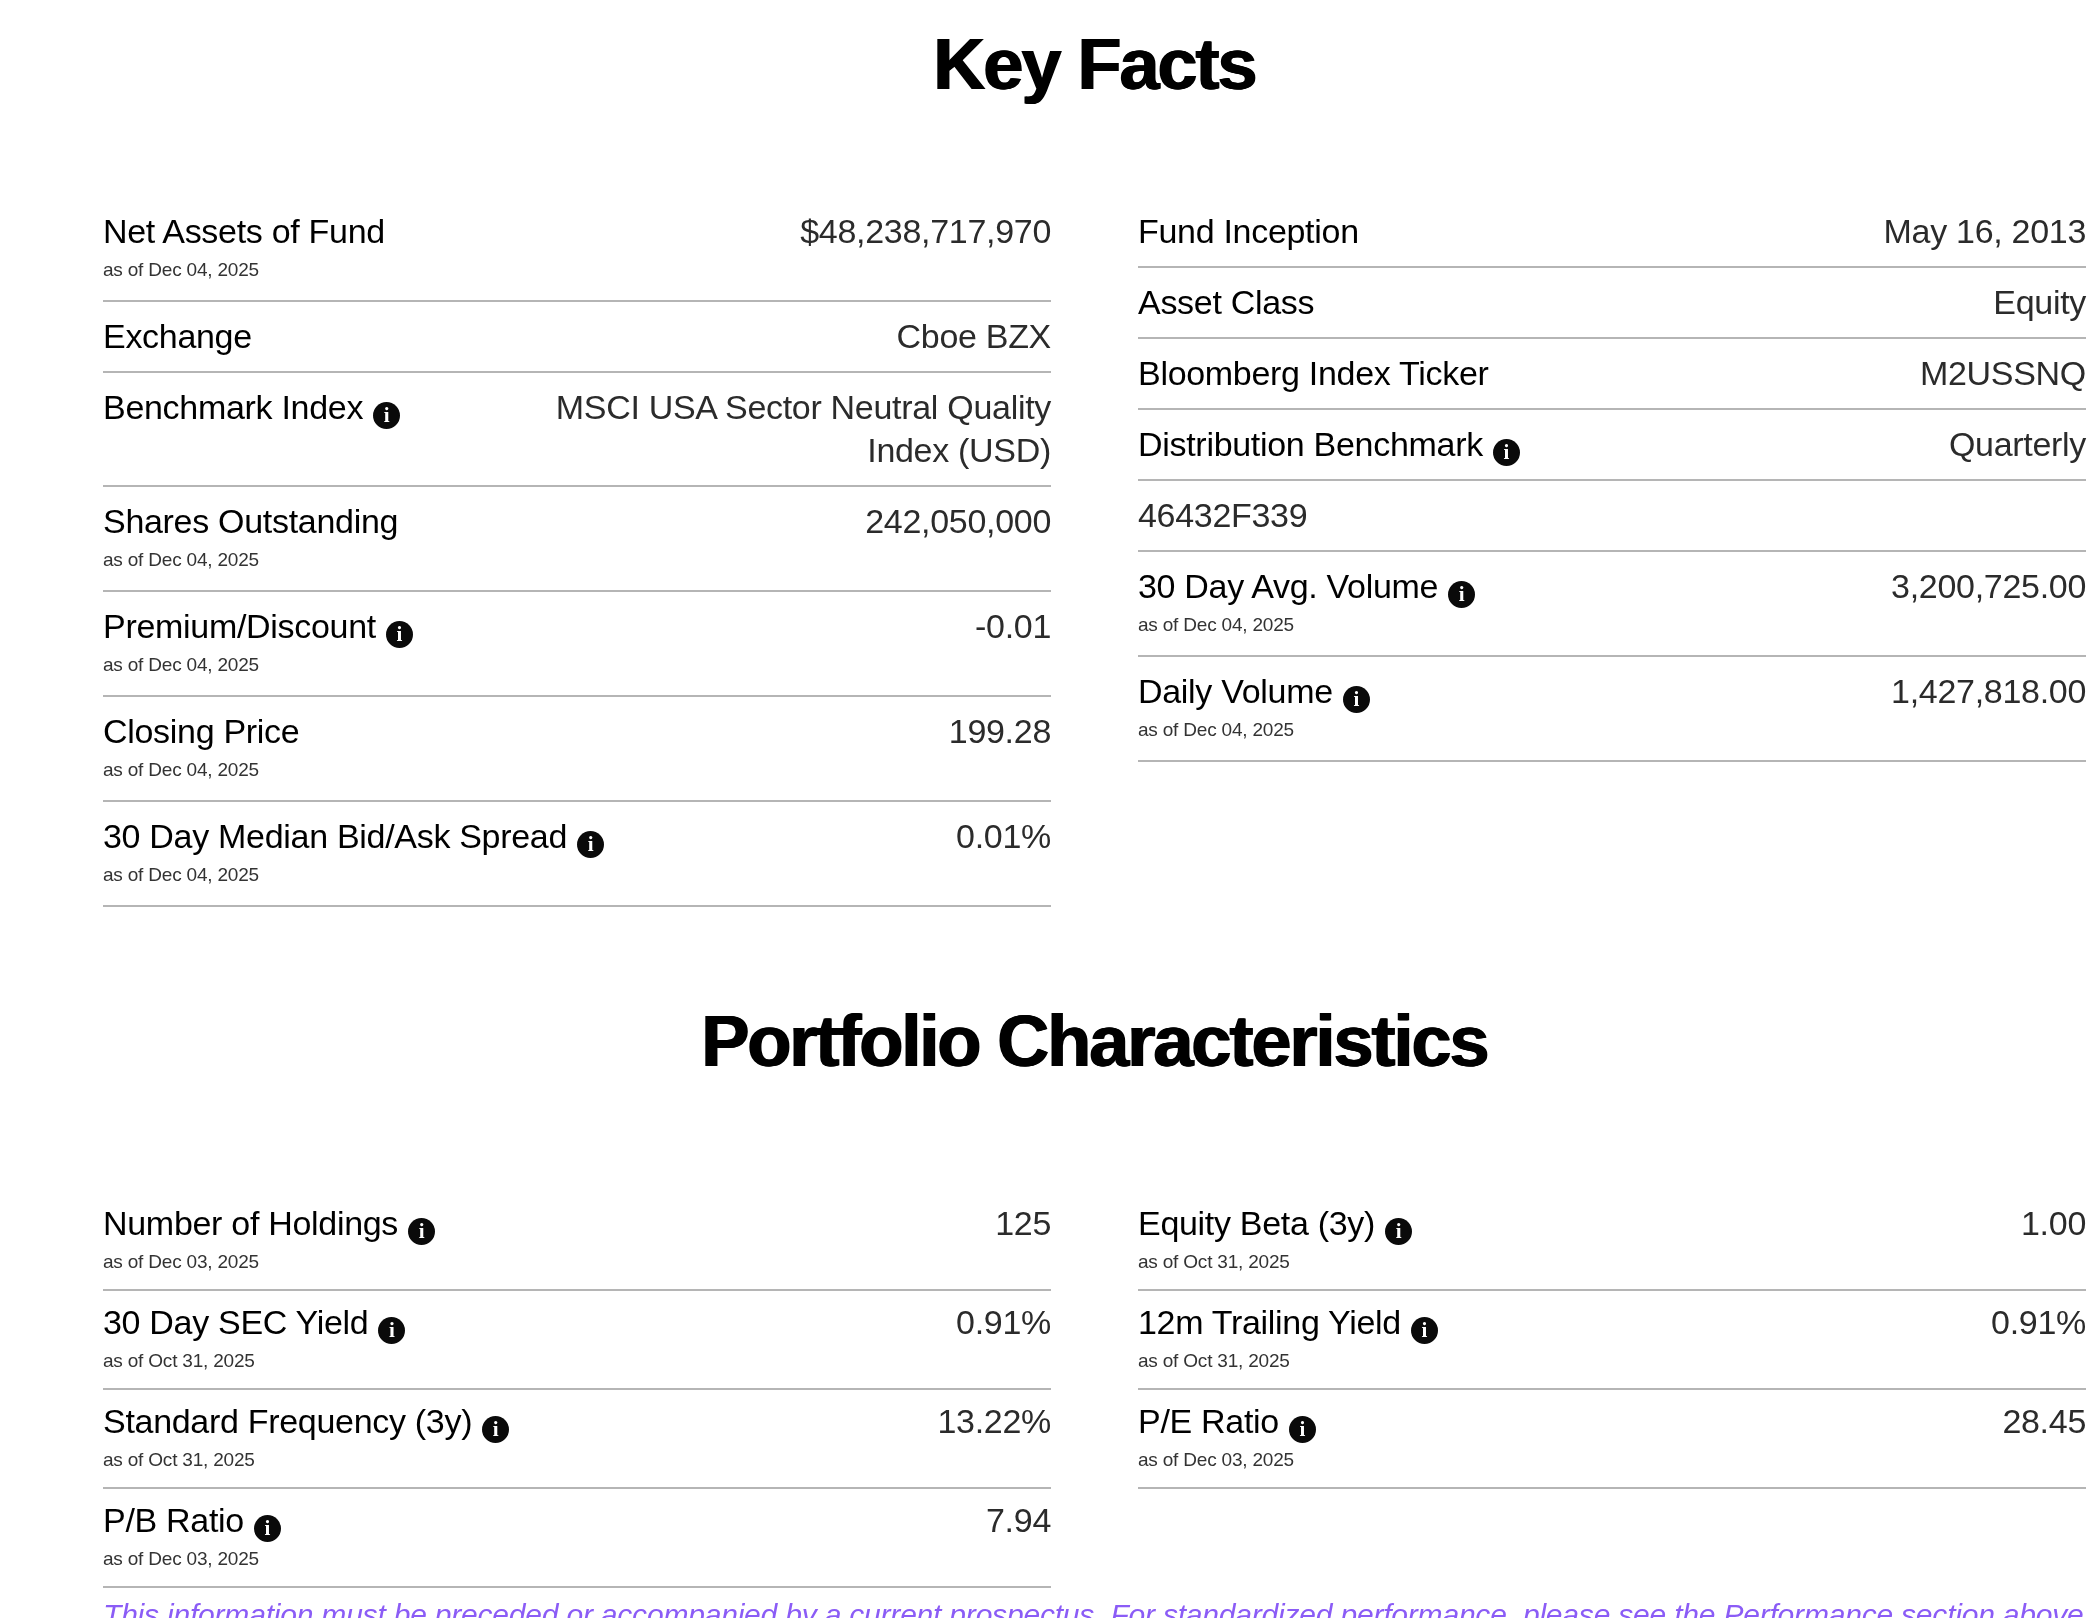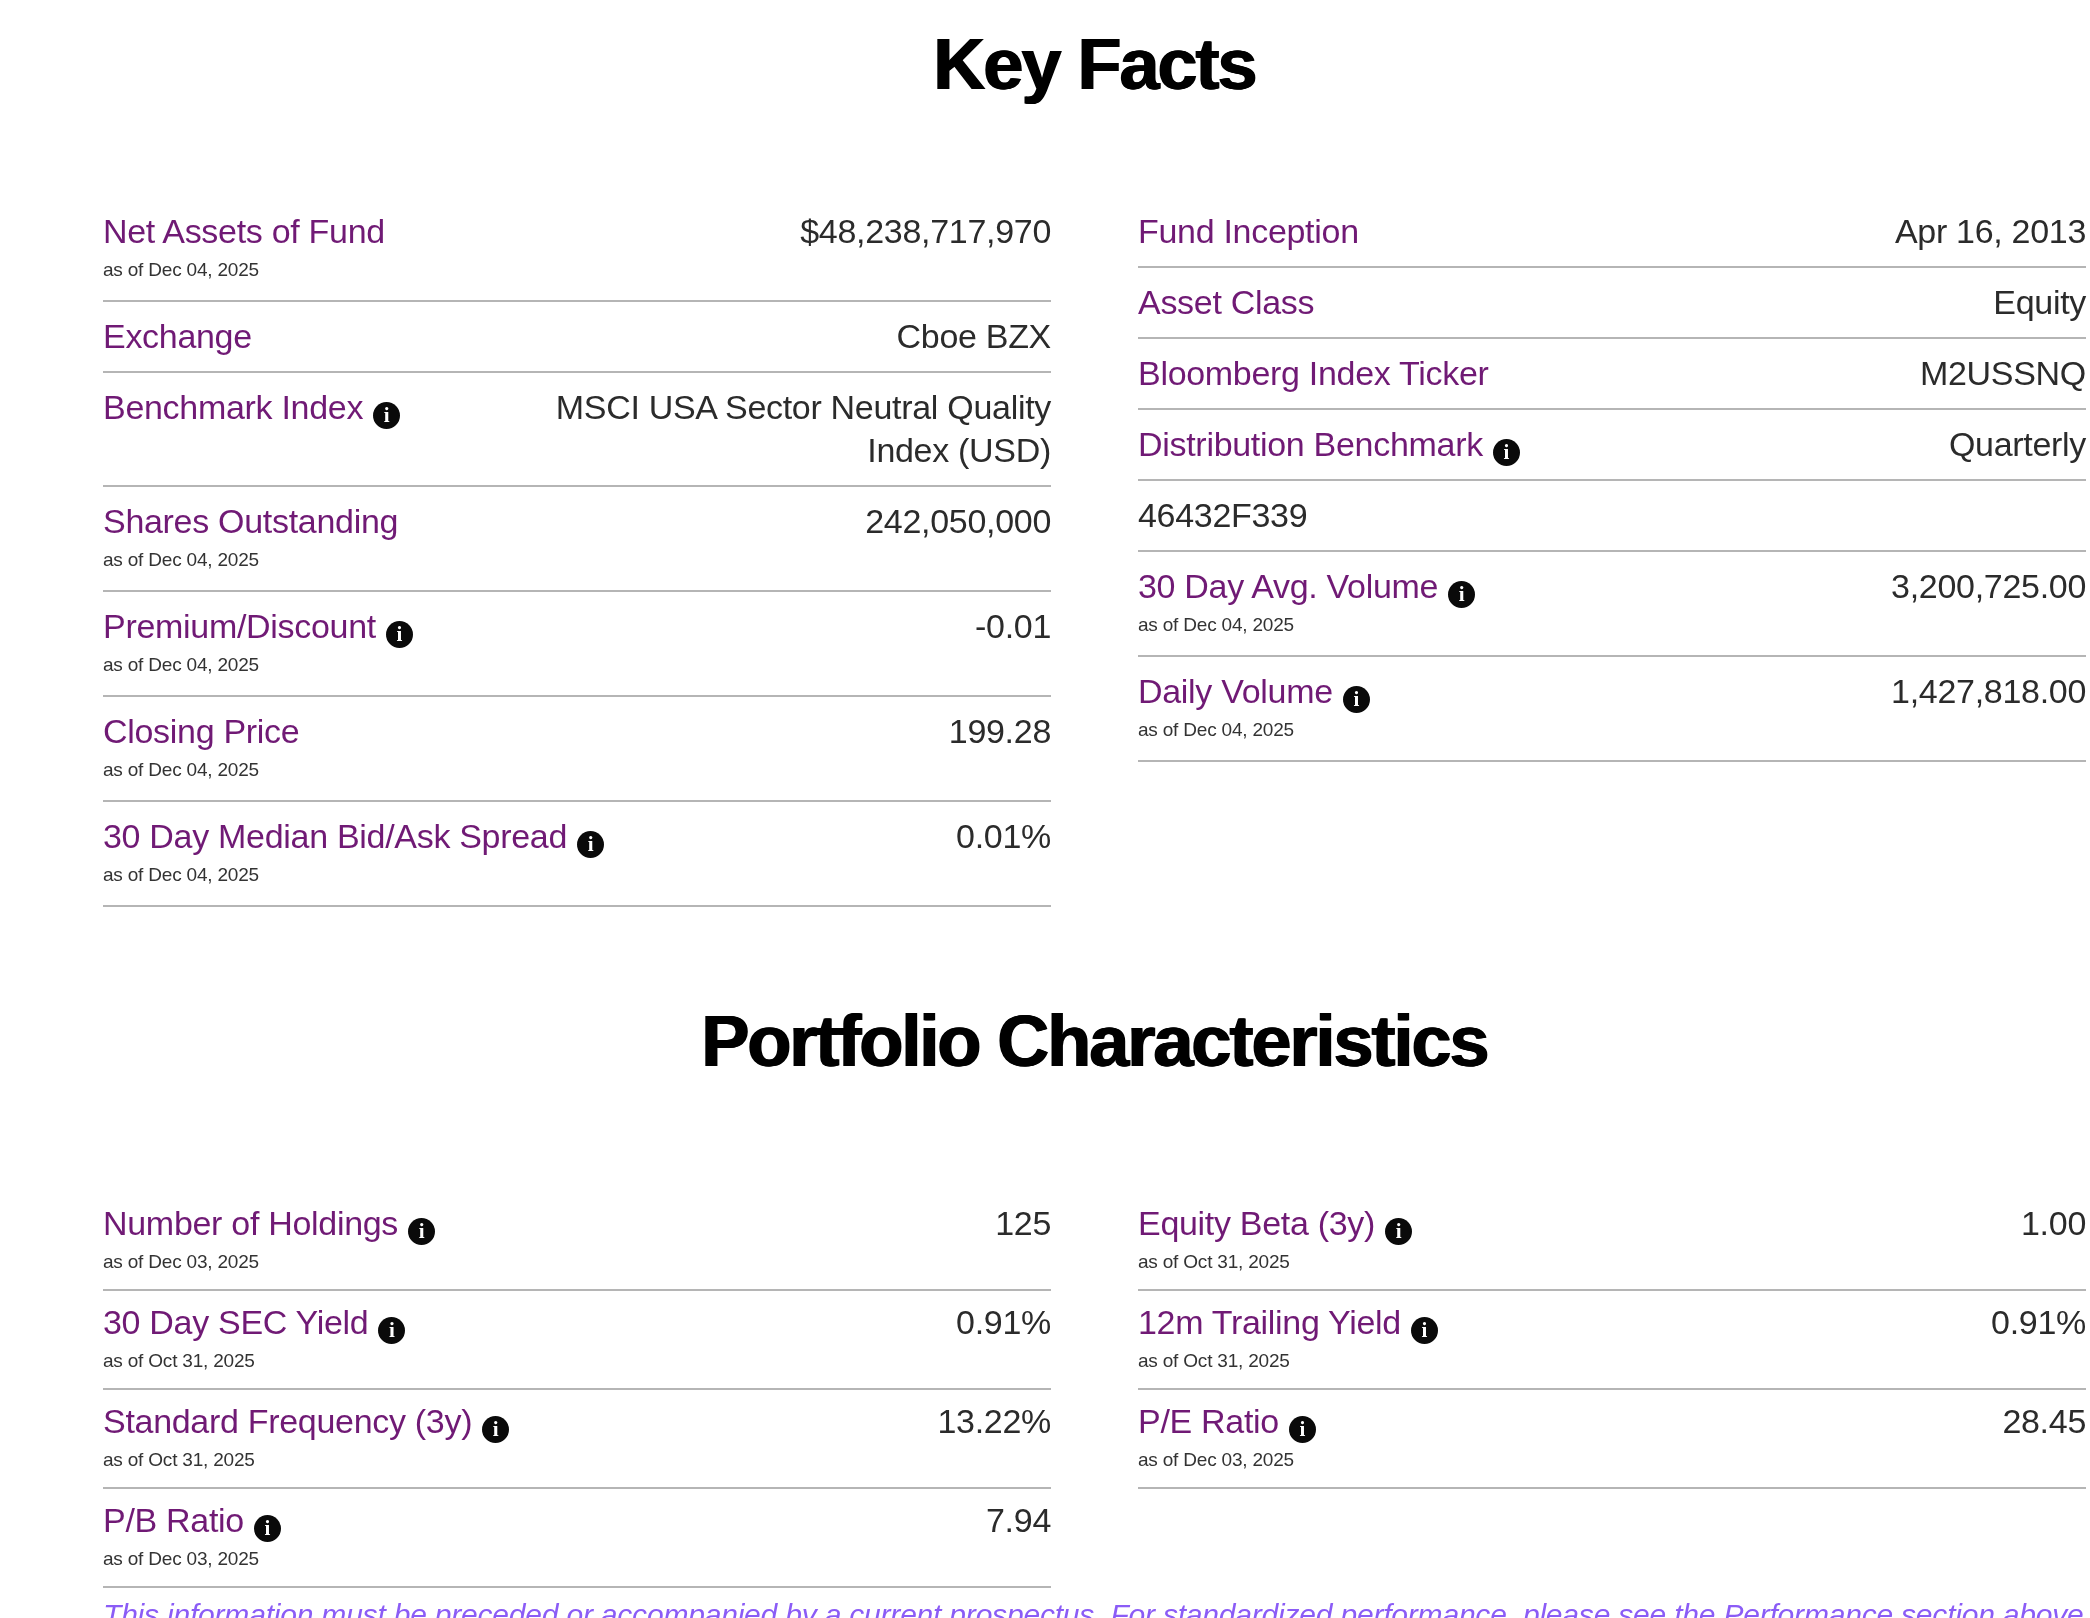--- a/index.html
+++ b/index.html
@@ -58,21 +58,21 @@
     padding: 10px 0;
   }
   .lbl-wrap {
     flex: 1 1 auto;
     min-width: 0;
   }
   .lbl {
     font-size: 34px;
     line-height: 43px;
     letter-spacing: -0.3px;
-    color: #701a75;
+    color: #000000;
   }
   .asof {
     font-size: 19px;
     line-height: 34px;
     letter-spacing: -0.2px;
     color: #333333;
   }
   .val {
     flex: 0 1 auto;
     font-size: 34px;
@@ -146,21 +146,21 @@
               <div class="val">199.28</div>
             </div>
             <div class="row">
               <div class="lbl-wrap"><span class="lbl">30 Day Median Bid/Ask Spread</span><span class="info-icon">i</span><div class="asof">as of Dec 04, 2025</div></div>
               <div class="val">0.01%</div>
             </div>
           </div>
           <div class="col">
             <div class="row">
               <div class="lbl-wrap"><span class="lbl">Fund Inception</span></div>
-              <div class="val">Apr 16, 2013</div>
+              <div class="val">May 16, 2013</div>
             </div>
             <div class="row">
               <div class="lbl-wrap"><span class="lbl">Asset Class</span></div>
               <div class="val">Equity</div>
             </div>
             <div class="row">
               <div class="lbl-wrap"><span class="lbl">Bloomberg Index Ticker</span></div>
               <div class="val">M2USSNQ</div>
             </div>
             <div class="row">

